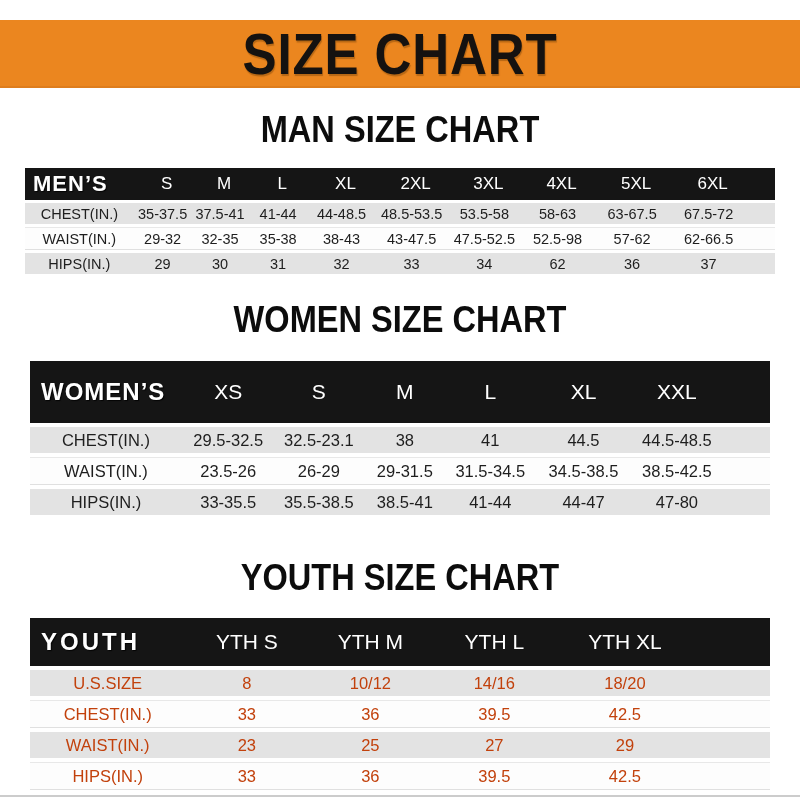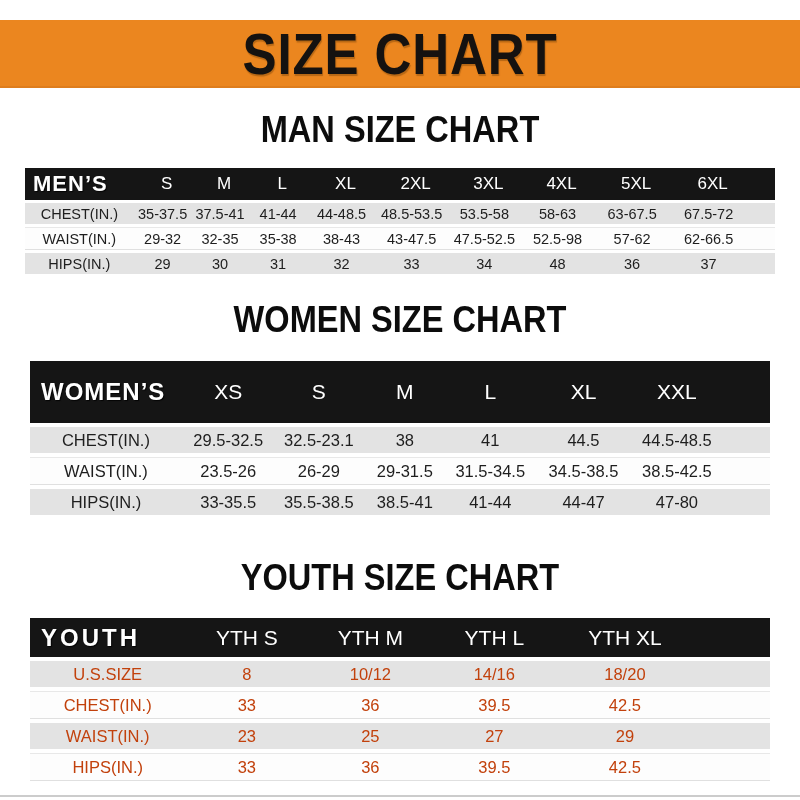--- a/index.html
+++ b/index.html
@@ -76,21 +76,21 @@
   #table-men td { height: 21px; font-size: 14.5px; color: #1e1e1e; }
 
   
   #table-women { width: 740px; margin: 16px 0 0 30px; }
   #table-women .head-row th { height: 62px; font-size: 21px; }
   #table-women .head-row th.head-label { font-size: 24px; }
   #table-women td { height: 26px; font-size: 16.5px; color: #1e1e1e; }
 
   
   #table-youth { width: 740px; margin: 15px 0 0 30px; }
-  #table-youth .head-row th { height: 39px; font-size: 21px; }
+  #table-youth .head-row th { height: 48px; font-size: 21px; }
   #table-youth .head-row th.head-label { font-size: 24px; letter-spacing: 3px; }
   #table-youth td { height: 26px; font-size: 16.5px; color: #c2410c; }
 
   
   .footer {
     margin: 20px 0 0 30px;
     color: #AE2E28;
   }
   .footer p {
     margin: 0;
@@ -175,21 +175,21 @@
             <td class="spacer"></td>
           </tr>
           <tr class="row-gray">
             <td class="row-label">HIPS(IN.)</td>
             <td>29</td>
             <td>30</td>
             <td>31</td>
             <td>32</td>
             <td>33</td>
             <td>34</td>
-            <td>48</td>
+            <td>62</td>
             <td>36</td>
             <td>37</td>
             <td class="spacer"></td>
           </tr>
         </tbody>
       </table>
   </section>
 
   <section>
     <h2 class="section-heading" id="heading-women">WOMEN SIZE CHART</h2>

